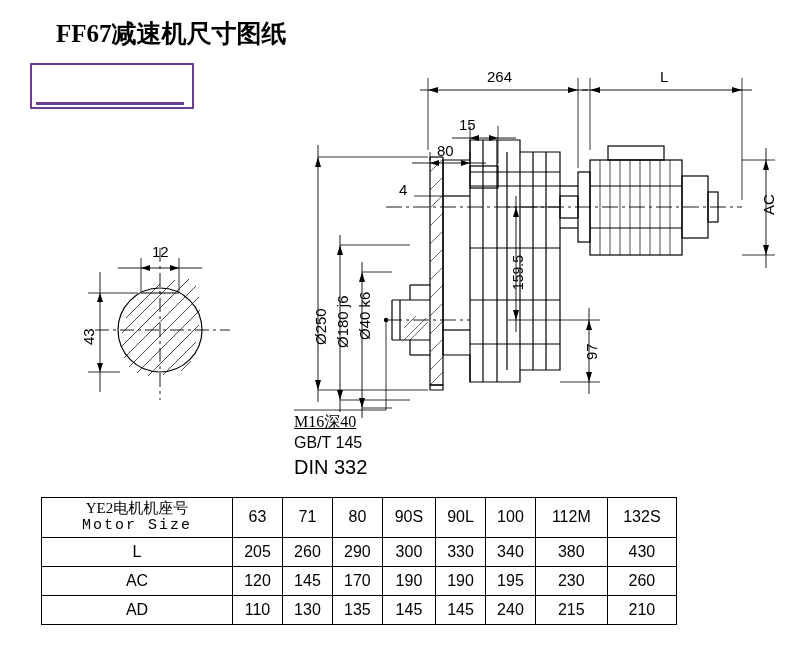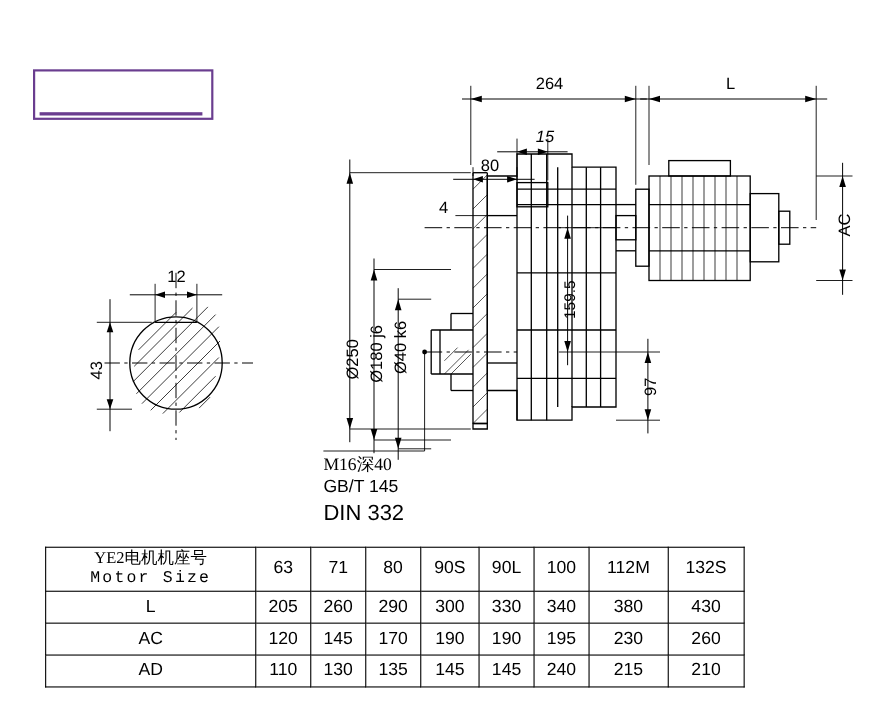--- a/index.html
+++ b/index.html
@@ -74,20 +74,21 @@
   }
   .tbl td.firstcol{width:190px;}
   .cn{font-family:"Liberation Serif", serif;}
   .mono{font-family:"Liberation Mono", monospace;letter-spacing:2px;font-size:15px;}
 </style>
 </head>
 <body>
 
 <div class="page">
 
+  <div class="title">FF67减速机尺寸图纸</div>
 
   <div class="logo-box"></div>
   <div class="logo-underline"></div>
 
   <svg class="svgwrap" viewBox="0 0 800 646">
     <g stroke="#000" fill="none" stroke-width="1.2" shape-rendering="geometricPrecision">
 
       <g stroke-dasharray="14,4,3,4" stroke-width="0.9">
         <line x1="160" y1="248" x2="160" y2="400"></line>
         <line x1="95" y1="330" x2="230" y2="330"></line>
@@ -276,33 +277,33 @@
       <line x1="386" y1="410" x2="386" y2="320" stroke-width="0.8"></line>
       <circle cx="386" cy="320" r="2.2" fill="#000" stroke="none"></circle>
     </g>
   </svg>
 
   <div class="dimtext" style="left:152px;top:243px;">12</div>
   <div class="dimtext rot90" style="left:80px;top:345px;">43</div>
 
   <div class="dimtext" style="left:487px;top:68px;">264</div>
   <div class="dimtext" style="left:660px;top:68px;">L</div>
-  <div class="dimtext" style="left:487px;top:116px;font-style:italic;">15</div>
+  <div class="dimtext" style="left:459px;top:116px;">15</div>
   <div class="dimtext" style="left:437px;top:142px;">80</div>
   <div class="dimtext" style="left:399px;top:181px;">4</div>
 
   <div class="dimtext rot90" style="left:760px;top:215px;">AC</div>
   <div class="dimtext rot90" style="left:510px;top:290px;font-size:14px;">159.5</div>
   <div class="dimtext rot90" style="left:583px;top:360px;">97</div>
 
   <div class="dimtext rot90" style="left:312px;top:345px;">Ø250</div>
   <div class="dimtext rot90" style="left:334px;top:348px;">Ø180 j6</div>
   <div class="dimtext rot90" style="left:356px;top:340px;">Ø40 k6</div>
 
-  <div class="dimtext cn" style="left:294px;top:412px;font-size:16px;">M16深40</div>
+  <div class="dimtext cn" style="left:294px;top:412px;font-size:16px;text-decoration:underline;">M16深40</div>
   <div class="dimtext" style="left:294px;top:434px;font-size:16px;text-align:right;">GB/T 145</div>
   <div class="dimtext" style="left:294px;top:456px;font-size:20px;">DIN 332</div>
 
   <table class="tbl">
     <tbody>
       <tr>
         <td class="firstcol head2">
           <div class="cn">YE2电机机座号</div>
           <div class="mono">Motor Size</div>
         </td>

